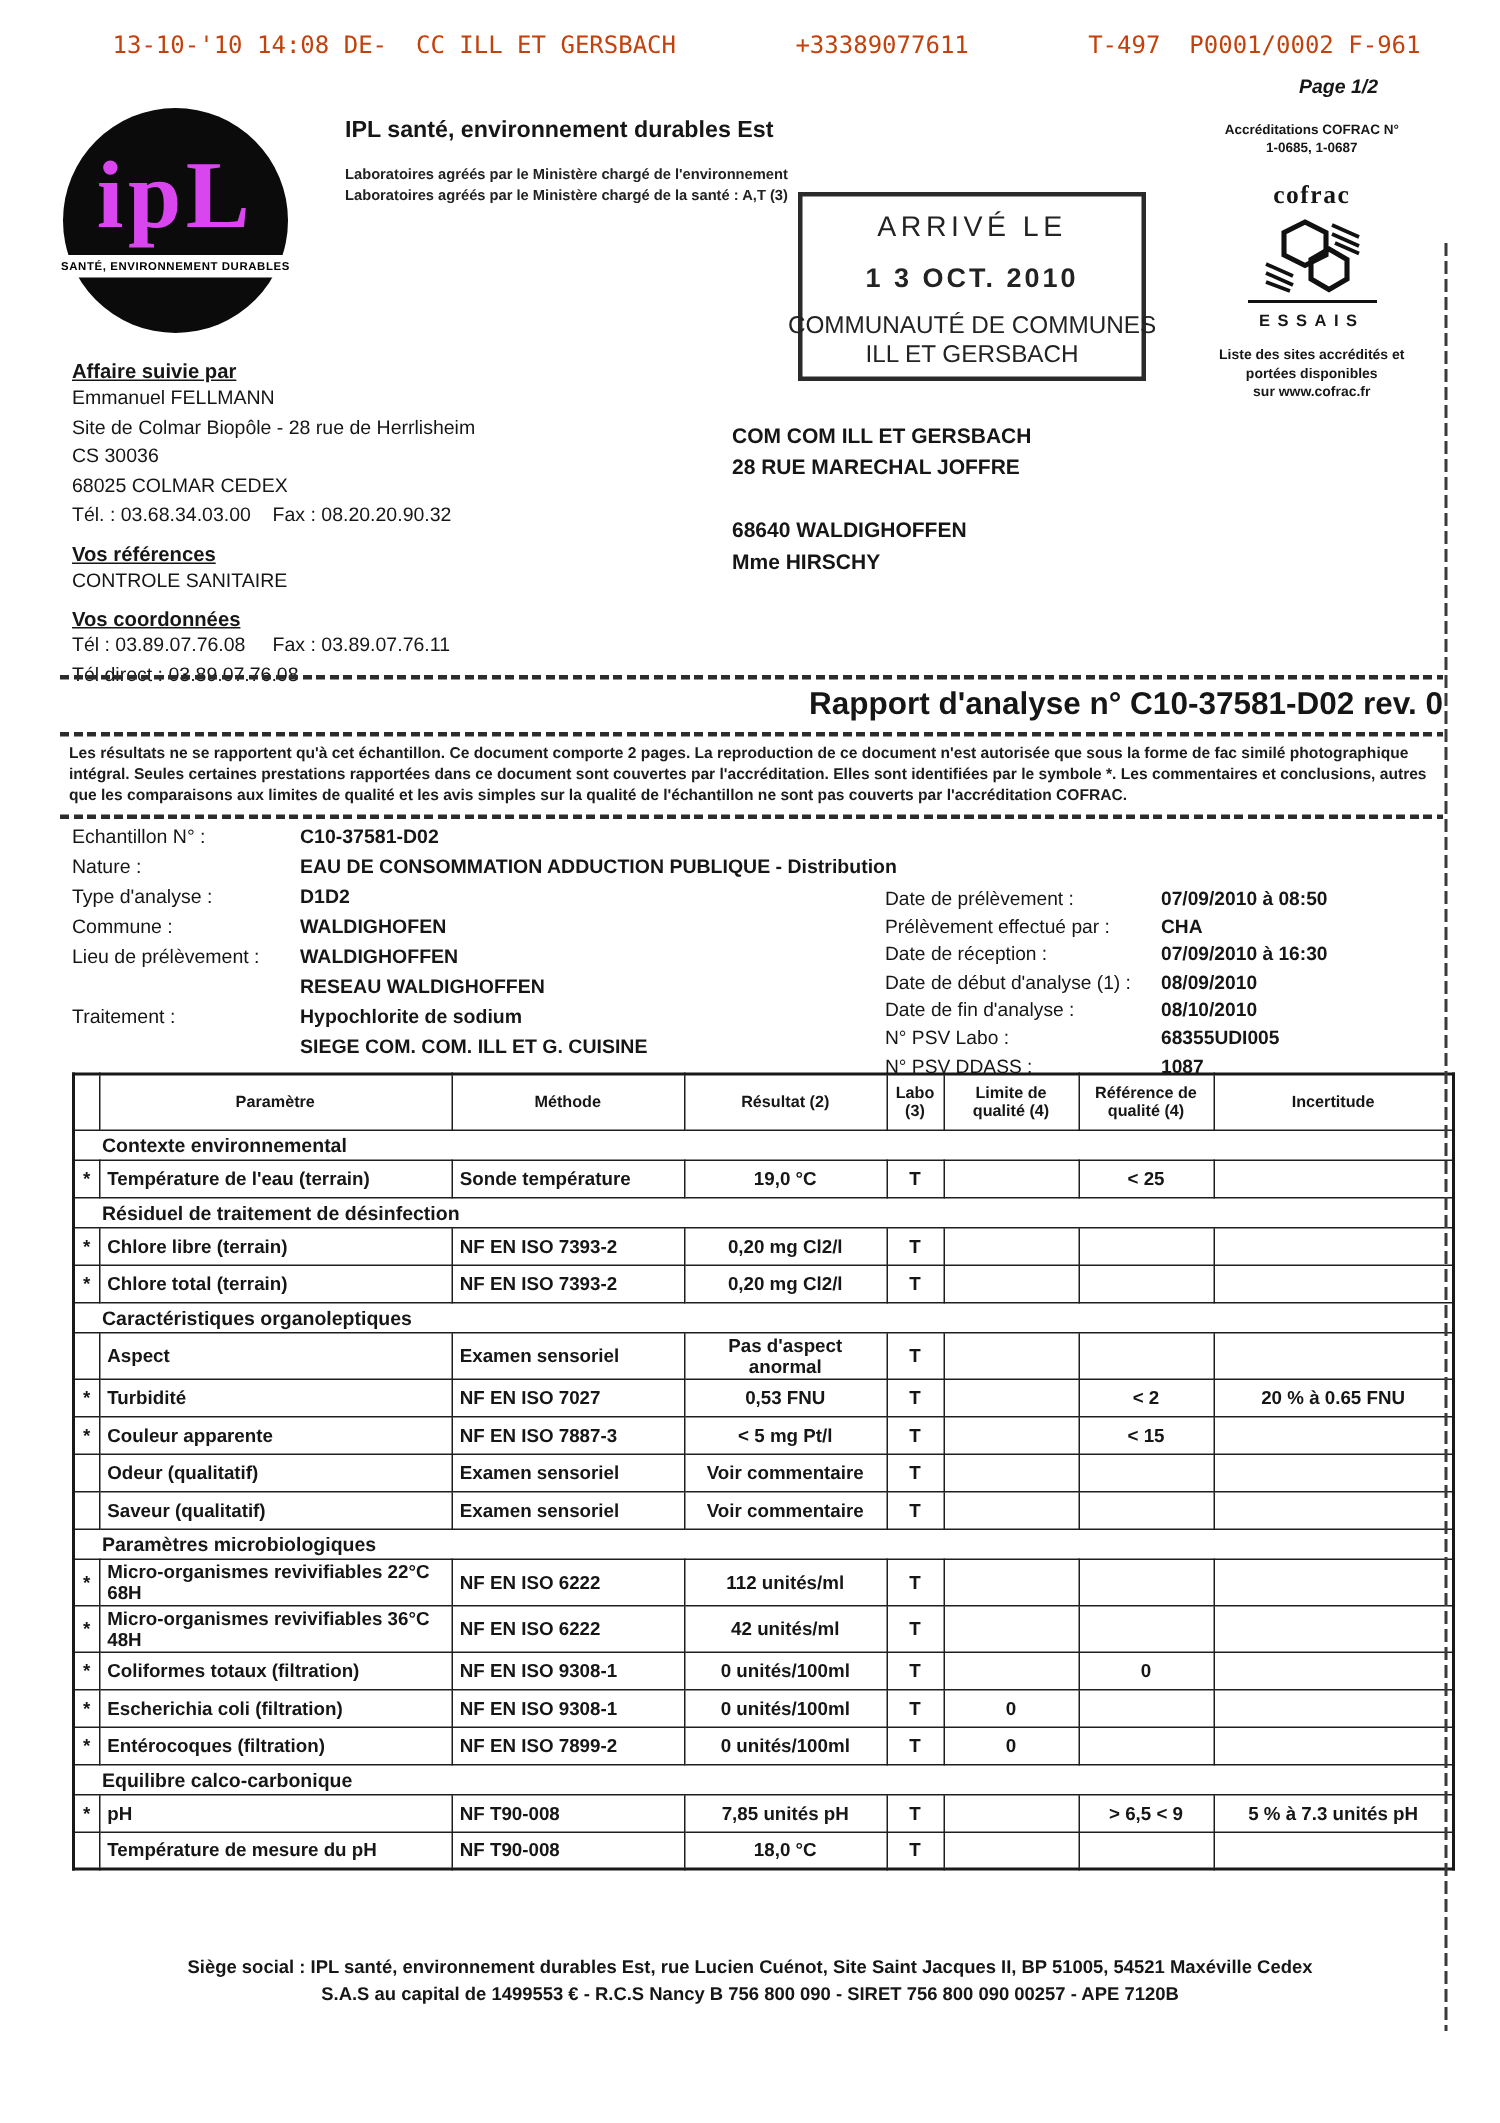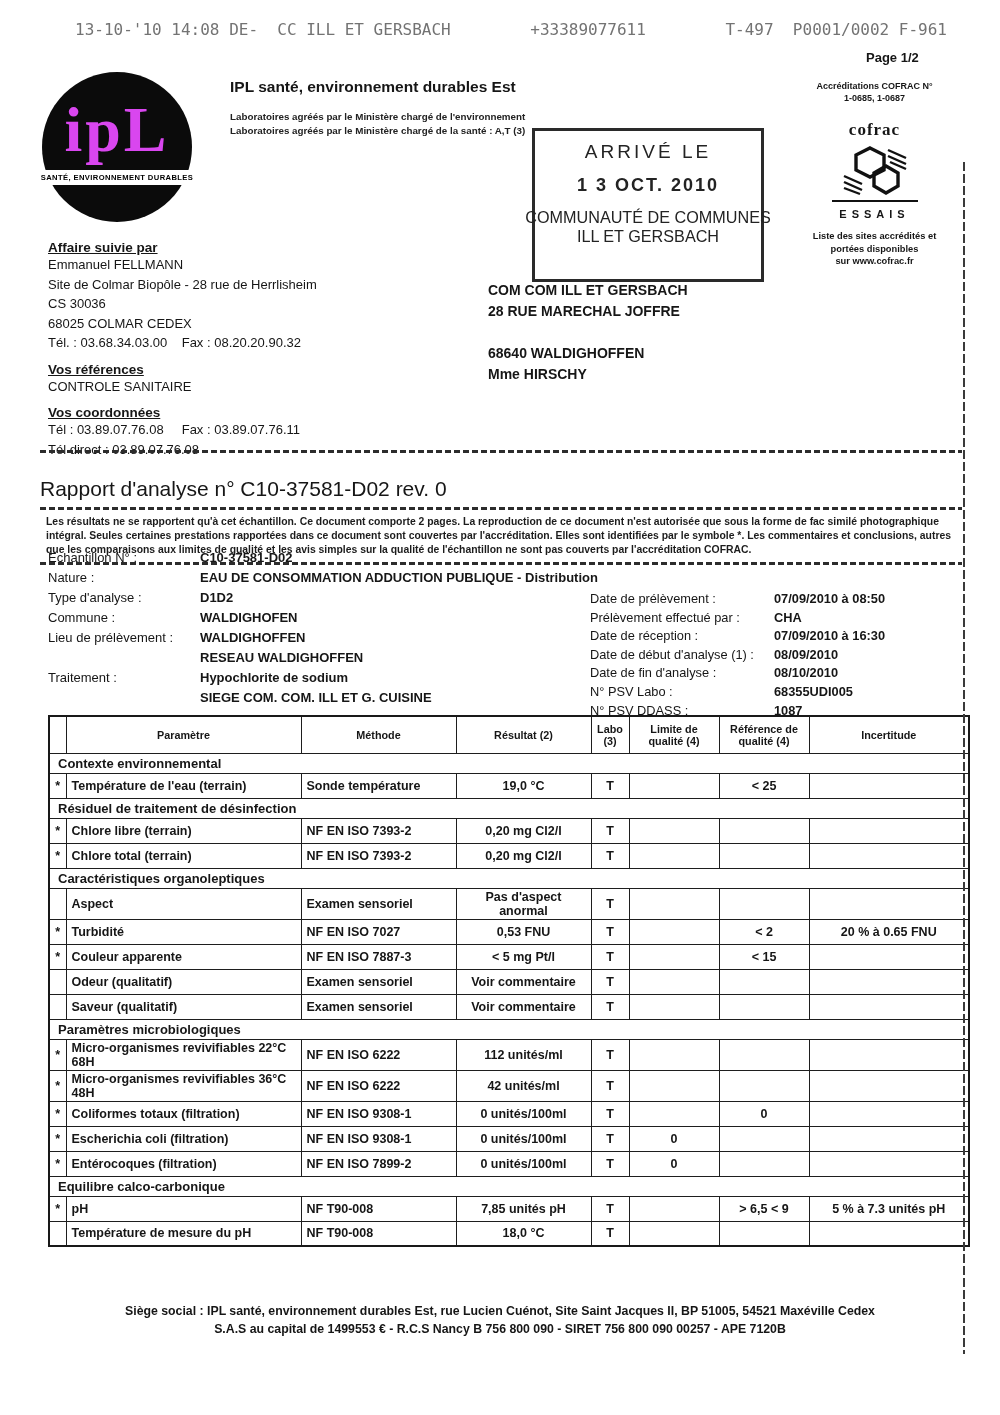--- a/index.html
+++ b/index.html
@@ -7,24 +7,24 @@
   .page {
     position:relative; width:1000px; height:1415px; margin:0 auto;
     background:#ffffff; color:#161616;
     font-family:"Liberation Sans", sans-serif; overflow:hidden;
   }
 
   
   .fax-line {
     position:absolute; top:20px; left:75px; width:872px;
     display:flex; justify-content:space-between;
-    font-family:"DejaVu Sans Mono", monospace; font-size:16px; color:#737373;
+    font-family:"DejaVu Sans Mono", monospace; font-size:16px; color:#c2410c;
     white-space:pre;
   }
-  .page-num { position:absolute; top:50px; left:866px; font-size:13px; font-weight:700; }
+  .page-num { position:absolute; top:50px; left:866px; font-size:13px; font-weight:700;font-style:italic; }
 
   
   .logo { position:absolute; top:72px; left:42px; width:150px; height:150px; }
   .logo-circle { width:150px; height:150px; background:#0b0b0b; border-radius:50%; position:relative; }
   .logo-letters {
     position:absolute; top:8px; left:0; right:0; text-align:center;
     color:#d946ef; font-size:64px; font-weight:700; letter-spacing:3px; line-height:100px;
     font-family:"Liberation Serif", serif;
   }
   .logo-band {
@@ -33,21 +33,21 @@
     letter-spacing:0.4px; white-space:nowrap;
   }
 
   
   .header-text { position:absolute; top:78px; left:230px; width:310px; }
   .lab-title { font-size:15.5px; font-weight:700; }
   .lab-sub { margin-top:14px; font-size:9.8px; font-weight:600; line-height:1.4; color:#222; }
 
   
   .stamp {
-    position:absolute; top:128px; left:532px; width:232px; height:154px;
+    position:absolute; top:128px; left:532px; width:232px; height:126px;
     border:3px solid #2a2a2a; display:flex; flex-direction:column; align-items:center;
     color:#232323; padding-top:10px;
   }
   .stamp-l1 { font-size:19px; letter-spacing:3px; font-weight:500; }
   .stamp-date { margin-top:12px; font-size:18px; font-weight:700; letter-spacing:2px; }
   .stamp-l3 { margin-top:12px; font-size:16.2px; font-weight:500; white-space:nowrap; }
   .stamp-l4 { font-size:16.2px; font-weight:500; }
 
   
   .cofrac { position:absolute; top:80px; left:772px; width:205px; text-align:center; }
@@ -67,38 +67,38 @@
   .contact .heading:first-child { margin-top:0; }
   .contact .line { line-height:19.5px; font-weight:500; white-space:pre-wrap; }
 
   
   .recipient { position:absolute; top:280px; left:488px; width:330px; font-size:14px; font-weight:700; }
   .recipient .line { line-height:21px; white-space:pre-wrap; min-height:21px; }
 
   
   .title-block { position:absolute; top:450px; left:40px; width:922px; }
   .rule { height:3px; background:repeating-linear-gradient(90deg,#2c2c2c 0 6px, transparent 6px 9px); }
-  .report-title { text-align:left; font-size:21px; font-weight:400; margin:24px 0 6px; }
+  .report-title { text-align:right; font-size:21px; font-weight:700; margin:5px 0 6px; }
   .report-disclaimer { font-size:10.4px; font-weight:600; line-height:1.35; margin:5px 6px 5px 6px; color:#1c1c1c; }
 
   
   .sample { position:absolute; top:548px; left:48px; width:920px; height:160px; }
   .kv-row { display:flex; line-height:20px; font-size:13px; }
   .kv-row .k { flex:0 0 152px; font-weight:500; }
   .kv-row .v { font-weight:700; white-space:nowrap; }
   .sample-right { position:absolute; top:42px; left:542px; width:378px; }
   .sample-right .kv-row { line-height:18.6px; font-size:12.8px; }
   .sample-right .k { flex:0 0 184px; }
 
   
   .results-wrap { position:absolute; top:715px; left:48px; }
   table.results { border-collapse:collapse; table-layout:fixed; width:920px; border:2.5px solid #191919; }
   .results th, .results td { border:1.6px solid #1e1e1e; padding:1px 5px; overflow:hidden; }
   .head-row th { font-size:10.8px; font-weight:700; text-align:center; white-space:pre-line; height:37px; vertical-align:middle; }
-  .section-row td { font-weight:700; font-size:13px; height:20px; padding-left:8px; text-align:left; }
+  .section-row td { font-weight:700; font-size:13px; height:20px; padding-left:18px; text-align:left; }
   .data-row td { font-size:12.5px; font-weight:600; height:25px; }
   .c-star { text-align:center; padding:1px 2px; font-size:12px; }
   .c-param, .c-meth { text-align:left; }
   .c-res, .c-labo, .c-lim, .c-ref, .c-inc { text-align:center; }
 
   
   .footer { position:absolute; top:1302px; left:0; width:100%; text-align:center; font-size:12.3px; font-weight:700; line-height:1.5; }
 
   
   .artifact-vline {

